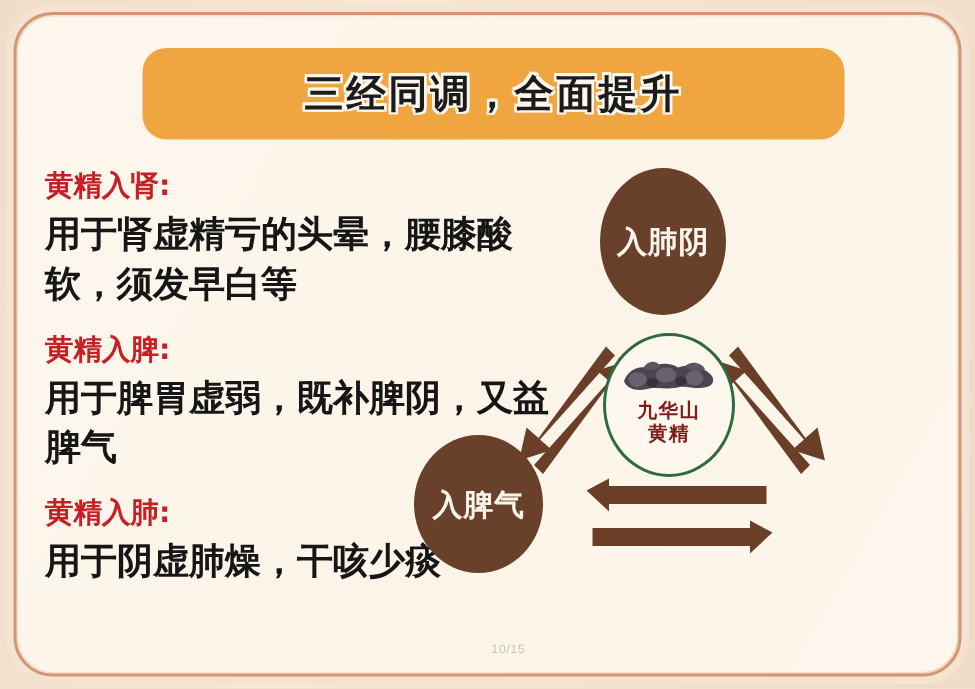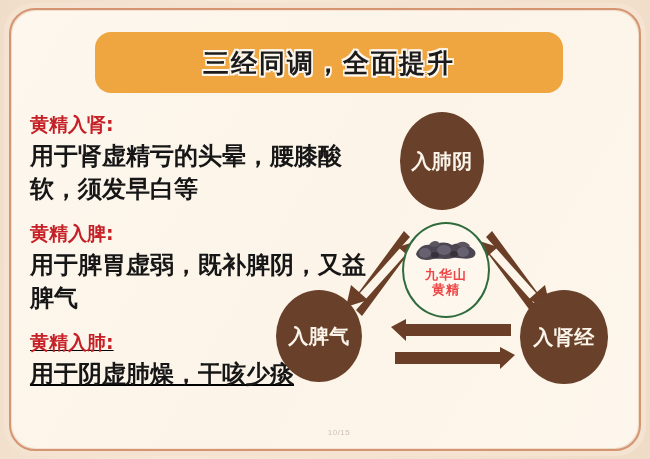--- a/index.html
+++ b/index.html
@@ -77,21 +77,21 @@
   }
 
   
   .text-col {
     position: absolute;
     left: 30px;
     top: 112px;
     width: 352px;
   }
   .block { margin-bottom: 15px; }
-  .block:last-child { margin-bottom: 0; text-decoration: underline; }
+  .block:last-child { margin-bottom: 0; }
   .block-head {
     font-family: "DejaVu Sans", "Liberation Sans", sans-serif;
     font-size: 19px;
     font-weight: bold;
     color: #c62026;
     line-height: 1.3;
     margin-bottom: 3px;
     white-space: nowrap;
   }
   .block-body {
@@ -147,21 +147,21 @@
     position: relative;
     width: 66px;
     height: 30px;
     margin-top: 13px;
     margin-bottom: 1px;
   }
   .badge-label {
     font-family: "DejaVu Sans", "Liberation Sans", sans-serif;
     font-size: 13px;
     font-weight: bold;
-    color: #ef4444;
+    color: #7f1d1d;
     line-height: 1.12;
     text-align: center;
     letter-spacing: 1px;
   }
 
   .arrows {
     position: absolute;
     left: 0; top: 0;
     width: 380px; height: 300px;
     pointer-events: none;
@@ -243,23 +243,20 @@
     </svg>
 
     <div class="node node-spleen">
       <span>入脾气</span>
     </div>
 
     <div class="node node-lung">
       <span>入肺阴</span>
     </div>
 
-    <div class="node node-kidney">
-      <span>入肾经</span>
-    </div>
 
     <div class="center-badge">
       <div class="badge-art">
         <svg viewBox="0 0 66 30" width="66" height="30">
           <g fill="#4a4550">
             <path d="M3 17 C6 9 14 6 20 9 C25 5 33 4 39 8 C46 5 55 7 60 12 C64 15 63 20 58 21
                      C52 23 45 20 40 21 C33 23 26 21 20 22 C13 24 5 23 3 17 Z"></path>
             <path d="M16 8 C19 3 25 3 27 7 C25 10 19 11 16 8 Z" fill="#5b5560"></path>
             <path d="M44 7 C48 3 55 5 57 9 C53 12 47 11 44 7 Z" fill="#5b5560"></path>
           </g>

